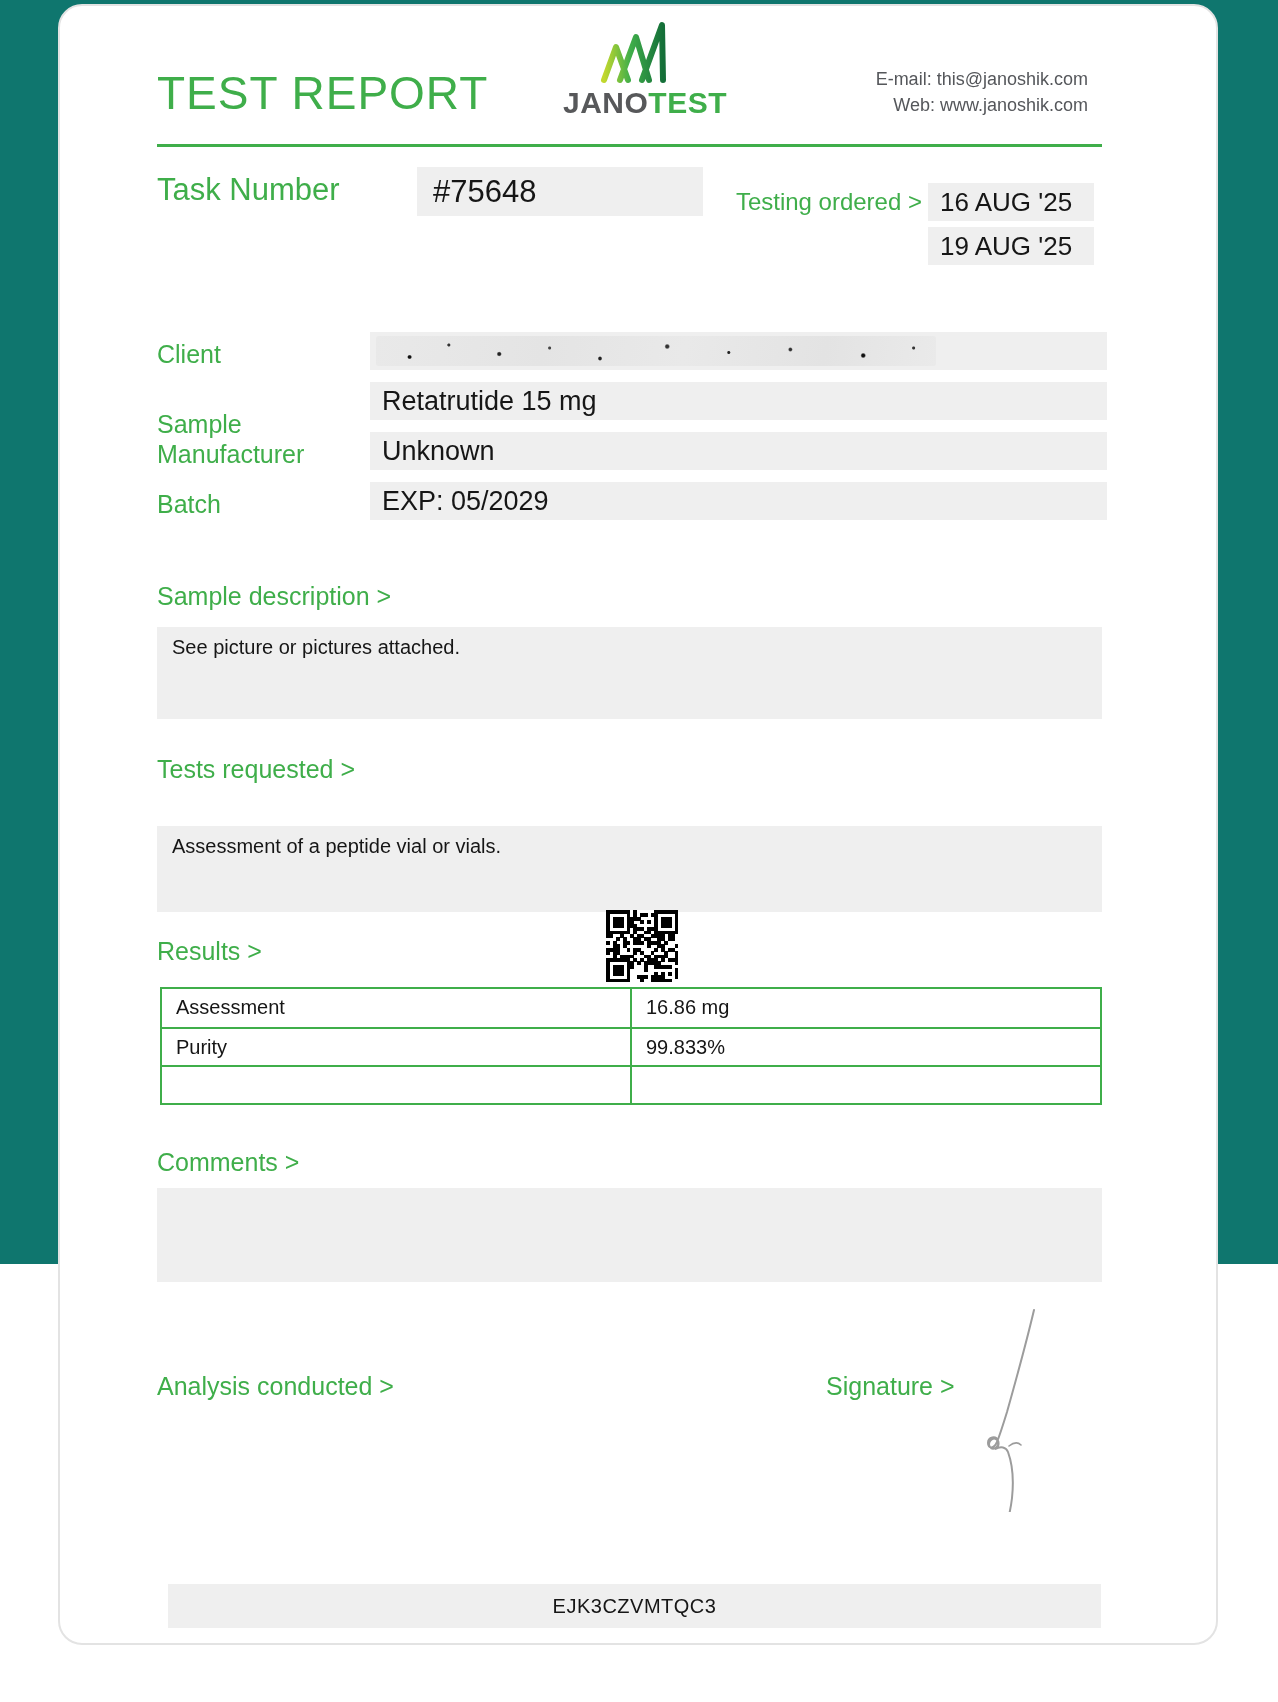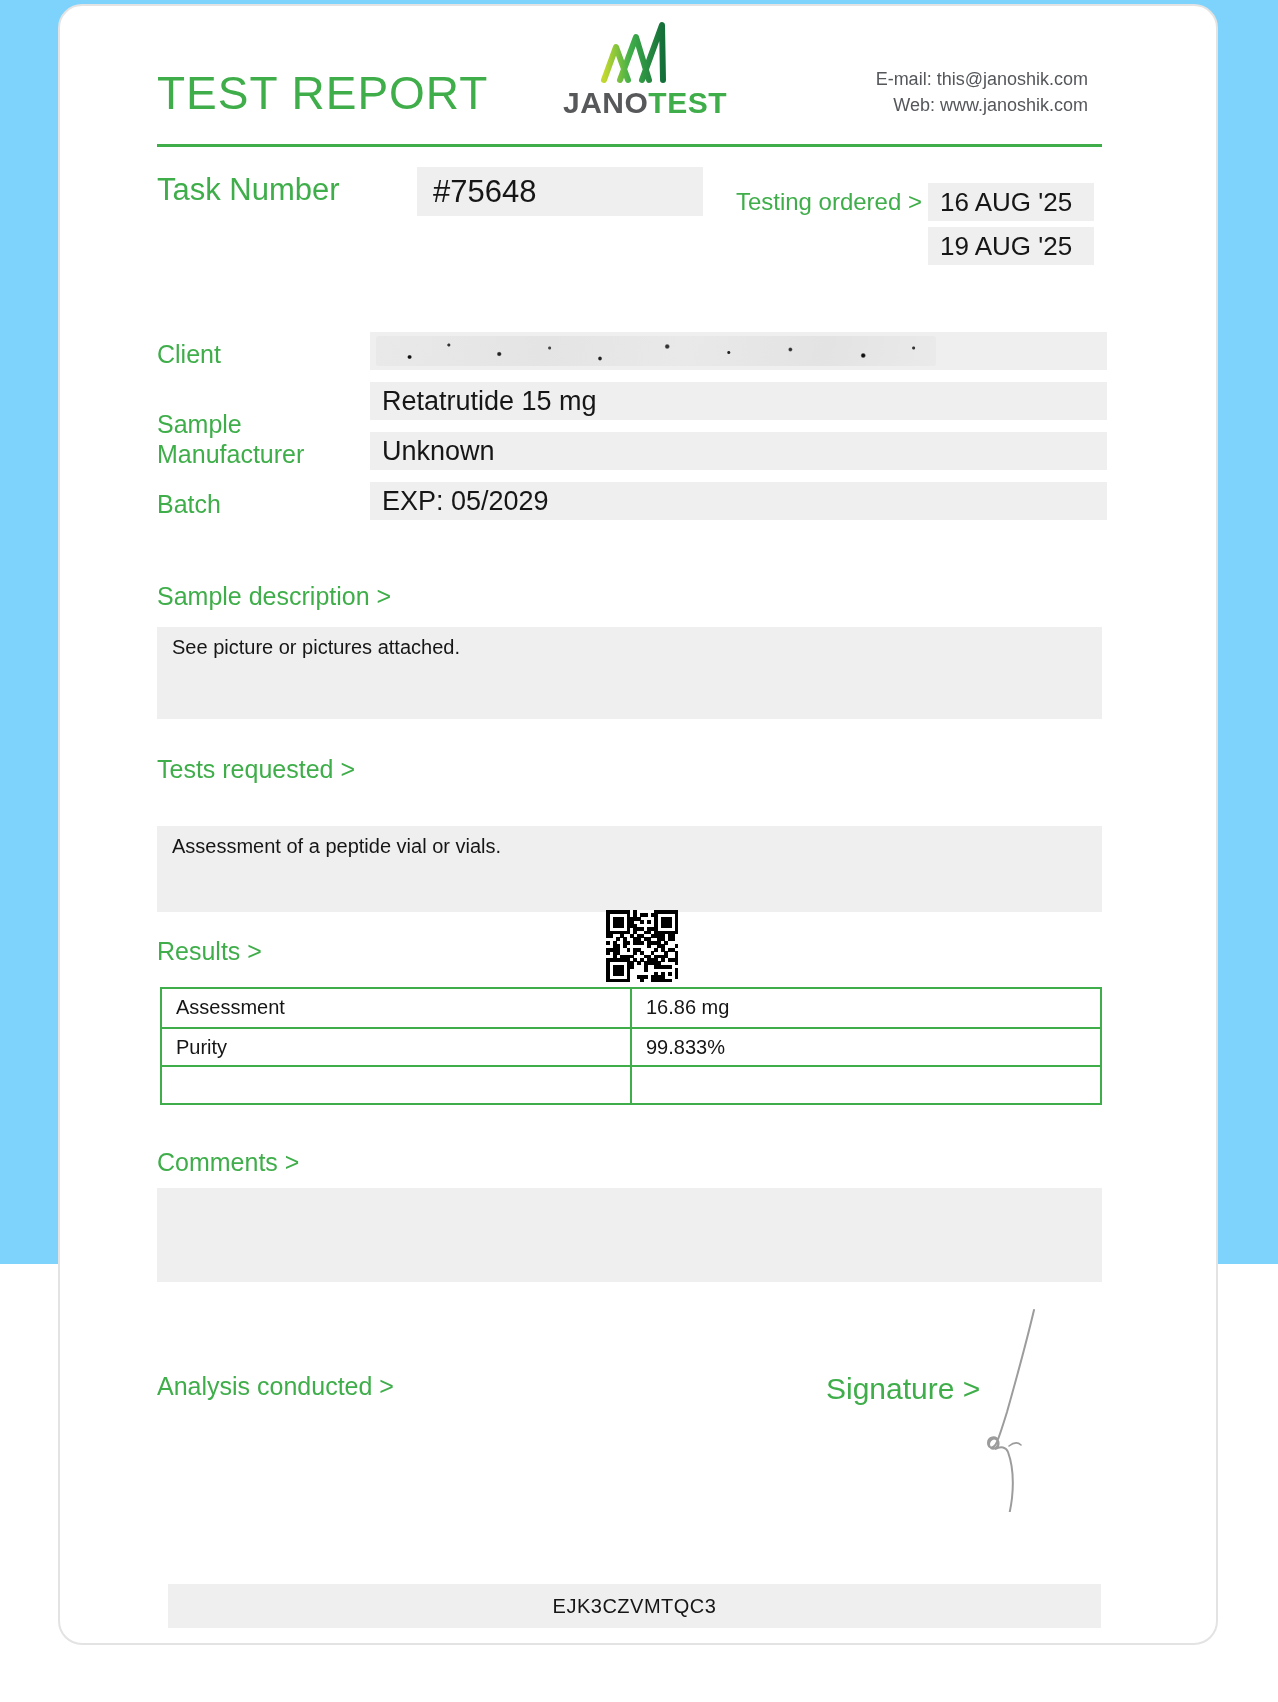--- a/index.html
+++ b/index.html
@@ -1,19 +1,19 @@
 <!DOCTYPE html>
 <html><head>
 <meta charset="utf-8">
 <style>
   * { margin:0; padding:0; box-sizing:border-box; }
   html,body { background:#ffffff; }
   body { font-family:"Liberation Sans", sans-serif; width:1278px; height:1702px; position:relative; overflow:hidden; }
 
-  .page { position:absolute; left:0; top:0; width:1278px; height:1264px; background:#7dd3fc; }
+  .page { position:absolute; left:0; top:0; width:1278px; height:1264px; background:#0f766e; }
 
   .card {
     position:absolute; left:58px; top:4px; width:1160px; height:1641px;
     background:#fff; border:2px solid #e3e3e3; border-radius:24px;
   }
   .card::after {
     content:""; position:absolute; left:-13px; right:-13px; top:10px; bottom:-15px;
     border:2px solid #e9e9e9; border-radius:28px; z-index:-1; background:#fdfdfd;
   }
   .abs { position:absolute; }
@@ -69,21 +69,21 @@
     display:grid; grid-template-columns:470px 1fr;
     border:2px solid #3fae4a; background:#fff;
   }
   .rtable .cell { height:38px; line-height:36px; font-size:20px; color:#161616; padding-left:14px; }
   .rtable .cell:nth-child(odd) { border-right:2px solid #3fae4a; }
   .rtable .cell:nth-child(n+3) { border-top:2px solid #3fae4a; }
 
   
   .lbl-analysis { left:97px; top:1366px; font-size:25px; }
   .box-analysis { left:340px; top:1358px; width:232px; height:44px; font-size:29px; line-height:44px; padding-left:12px; }
-  .lbl-signature { left:766px; top:1366px; font-size:30px; }
+  .lbl-signature { left:766px; top:1366px; font-size:25px; }
   .sig { left:916px; top:1300px; width:80px; height:206px; }
   .verify { left:97px; top:1528px; font-size:26px; color:#3fae4a; white-space:nowrap; }
   .box-key { left:108px; top:1578px; width:933px; height:44px; text-align:center; font-size:20px; line-height:44px; letter-spacing:0.5px; }
 </style>
 </head>
 <body>
 
 <div class="page">
   <div class="card">
 

